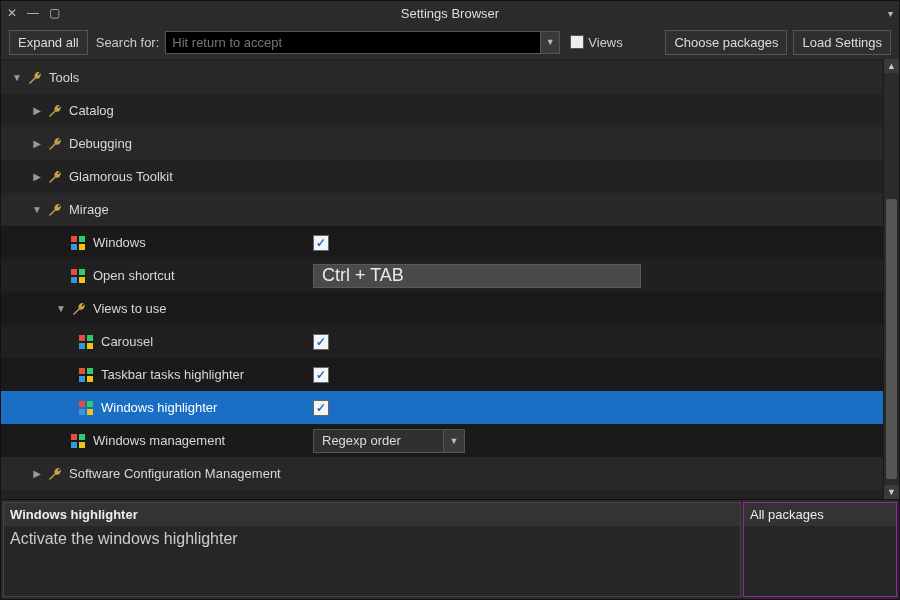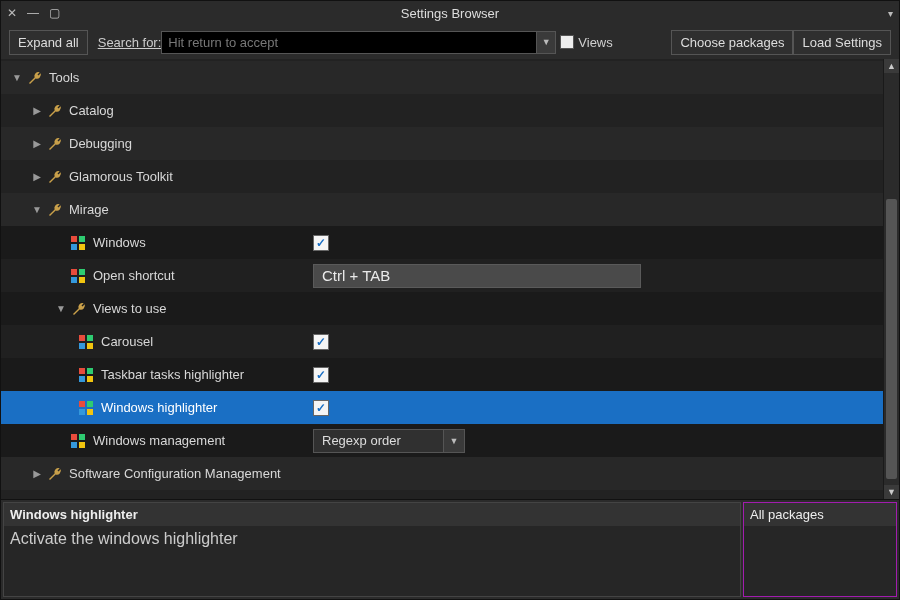--- a/index.html
+++ b/index.html
@@ -29,33 +29,34 @@
     position: absolute; left: 0; right: 0; text-align: center;
     color: #ddd; font-size: 13px; pointer-events: none;
   }
   .titlebar .menu-arrow { margin-left: auto; color: #bbb; font-size: 10px; }
 
   
   .toolbar {
     height: 34px;
     display: flex;
     align-items: center;
+    gap: 6px;
     padding: 4px 8px;
     background: #2b2b2b;
   }
   .btn {
     background: #2f2f2f;
     border: 1px solid #555;
     color: #ddd;
     padding: 4px 8px;
     font-size: 13px;
     cursor: pointer;
     white-space: nowrap;
   }
-  .toolbar .search-label { color: #ccc; margin-left: 10px; text-decoration: underline; }
+  .toolbar .search-label { color: #ccc; margin-left: 2px; }
   .search-wrap {
     display: flex; align-items: stretch; flex: 0 0 395px;
   }
   .search-input {
     flex: 1;
     background: #000000;
     border: 1px solid #555;
     border-right: none;
     color: #ddd;
     padding: 3px 6px;
@@ -155,21 +156,21 @@
     display: flex; align-items: center;
   }
   .ctl-check {
     width: 16px; height: 16px; background: #f5f5f5; border: 1px solid #666;
     display: flex; align-items: center; justify-content: center;
     color: #1a6fc4; font-size: 12px; font-weight: bold;
   }
   .ctl-text {
     width: 328px; height: 24px;
     background: #4a4a4a; border: 1px solid #5a5a5a;
-    color: #eaeaea; padding: 0 8px; font-size: 15px;
+    color: #eaeaea; padding: 0 8px; font-size: 18px;
   }
   .ctl-select {
     display: flex; align-items: stretch; height: 24px;
   }
   .ctl-select .sel-body {
     width: 130px; background: #303030; border: 1px solid #555; border-right: none;
     display: flex; align-items: center; padding: 0 8px; color: #ddd;
   }
   .ctl-select .sel-arrow {
     width: 22px; background: #3a3a3a; border: 1px solid #555;

